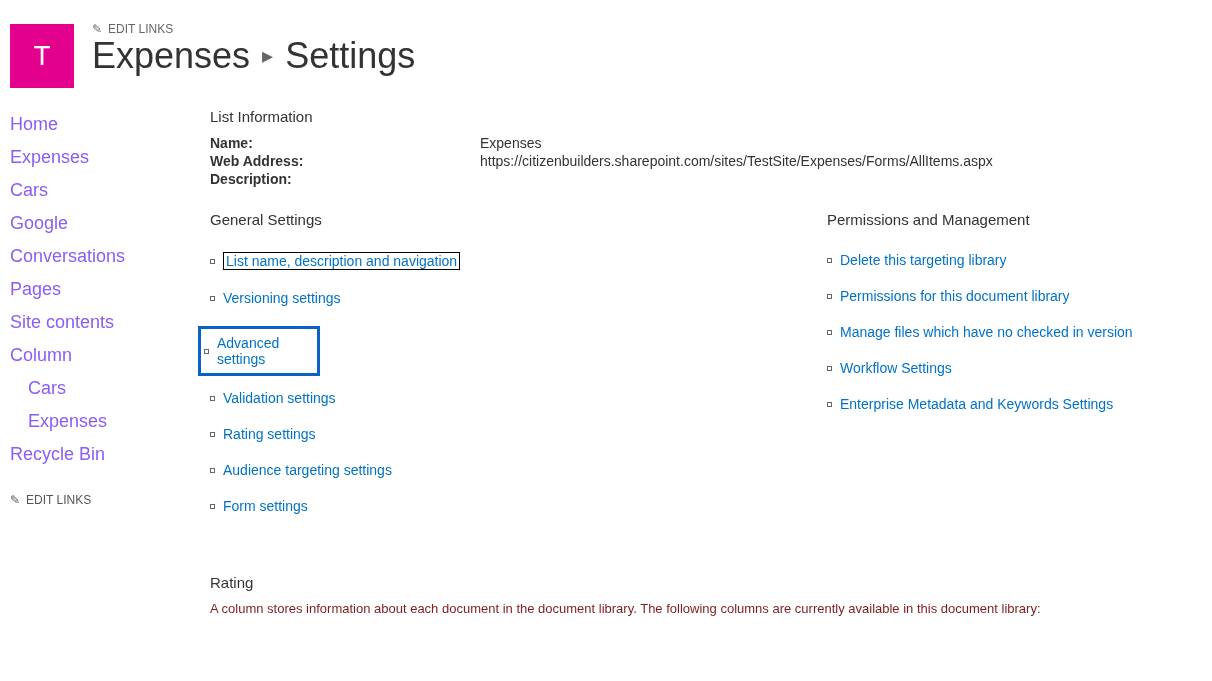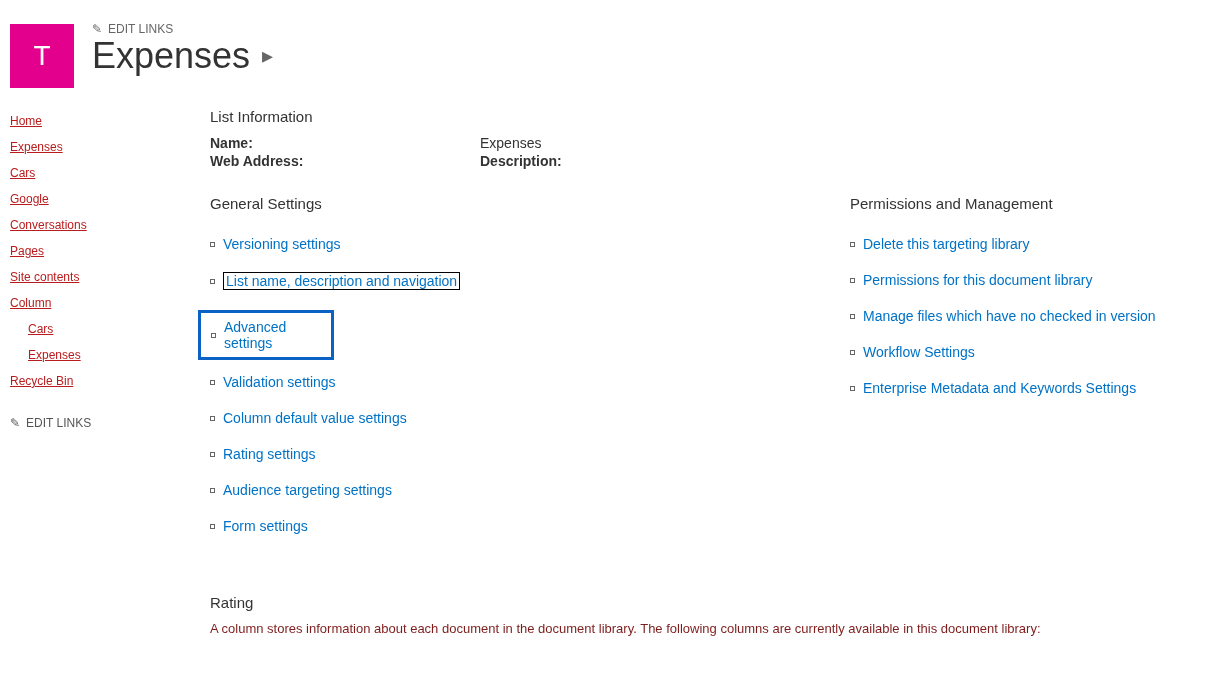--- a/index.html
+++ b/index.html
@@ -71,24 +71,23 @@
     gap: 30px;
   }
   .left-nav {
     width: 170px;
     flex-shrink: 0;
     padding-top: 6px;
   }
   .left-nav .nav-item {
     display: block;
     padding: 6px 0;
-    color: #b91c1c;
-    font-size: 12px;
+    color: #8b5cf6;
+    font-size: 18px;
     cursor: pointer;
-    text-decoration: underline;
   }
   .left-nav .nav-item.sub {
     padding-left: 18px;
   }
   .edit-links-side {
     display: flex;
     align-items: center;
     gap: 6px;
     color: #555;
     font-size: 12px;
@@ -107,21 +106,21 @@
   .info-grid {
     display: grid;
     grid-template-columns: 270px 1fr;
     row-gap: 2px;
     margin-bottom: 24px;
   }
   .info-label { font-weight: 700; color: #333; }
   .info-value { color: #333; }
   .settings-row {
     display: flex;
-    gap: 80px;
+    gap: 57px;
     margin-bottom: 40px;
   }
   .settings-col {
     min-width: 300px;
   }
   .col-heading {
     font-size: 15px;
     color: #333;
     margin-bottom: 24px;
   }
@@ -142,27 +141,27 @@
     color: #0072c6;
     font-size: 14px;
     cursor: pointer;
   }
   .focused {
     border: 1px solid #000;
     padding: 0 2px;
   }
   .highlight-box {
     border: 3px solid #0a63c4;
-    padding: 6px 10px;
+    padding: 6px 3px;
     margin-left: -12px;
     margin-bottom: 14px;
     display: inline-flex;
     align-items: center;
     gap: 8px;
-    width: 136px;
+    width: 122px;
   }
   .highlight-box .setting-link-row { margin-bottom: 0; }
   .columns-section .col-desc {
     color: #7f1d1d;
     font-size: 13px;
     margin-top: 6px;
   }
 </style>
 </head>
 <body>
@@ -174,20 +173,21 @@
       <span>T</span>
     </div>
     <div class="header-texts">
       <div class="edit-links-top">
         <span class="pencil">✎</span>
         <span>EDIT LINKS</span>
       </div>
       <div class="title-breadcrumb">
         <span>Expenses</span>
         <span class="sep">▸</span>
+        <span>Settings</span>
       </div>
     </div>
   </div>
 
   <div class="body-row">
 
     <nav class="left-nav">
       <span class="nav-item">Home</span>
       <span class="nav-item">Expenses</span>
       <span class="nav-item">Cars</span>
@@ -206,55 +206,52 @@
       </div>
     </nav>
 
     <div class="main">
 
       <div class="section-title">List Information</div>
       <div class="info-grid">
         <div class="info-label">Name:</div>
         <div class="info-value">Expenses</div>
         <div class="info-label">Web Address:</div>
+        <div class="info-value">https://citizenbuilders.sharepoint.com/sites/TestSite/Expenses/Forms/AllItems.aspx</div>
         <div class="info-label">Description:</div>
         <div class="info-value"></div>
       </div>
 
       <div class="settings-row">
 
         <div class="settings-col" style="width:560px;">
           <div class="col-heading">General Settings</div>
 
           <div class="setting-link-row">
             <span class="bullet"></span>
+            <span class="setting-link focused">List name, description and navigation</span>
+          </div>
+
+          <div class="setting-link-row">
+            <span class="bullet"></span>
             <span class="setting-link">Versioning settings</span>
-          </div>
-
-          <div class="setting-link-row">
-            <span class="bullet"></span>
-            <span class="setting-link focused">List name, description and navigation</span>
           </div>
 
           <div class="highlight-box">
             <div class="setting-link-row">
               <span class="bullet"></span>
               <span class="setting-link">Advanced settings</span>
             </div>
           </div>
 
           <div class="setting-link-row">
             <span class="bullet"></span>
             <span class="setting-link">Validation settings</span>
           </div>
 
-          <div class="setting-link-row">
-            <span class="bullet"></span>
-            <span class="setting-link">Column default value settings</span>
-          </div>
 
           <div class="setting-link-row">
             <span class="bullet"></span>
             <span class="setting-link">Rating settings</span>
           </div>
 
           <div class="setting-link-row">
             <span class="bullet"></span>
             <span class="setting-link">Audience targeting settings</span>
           </div>

